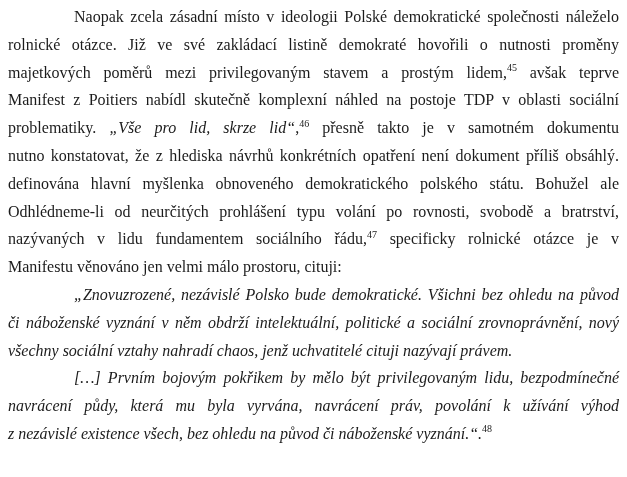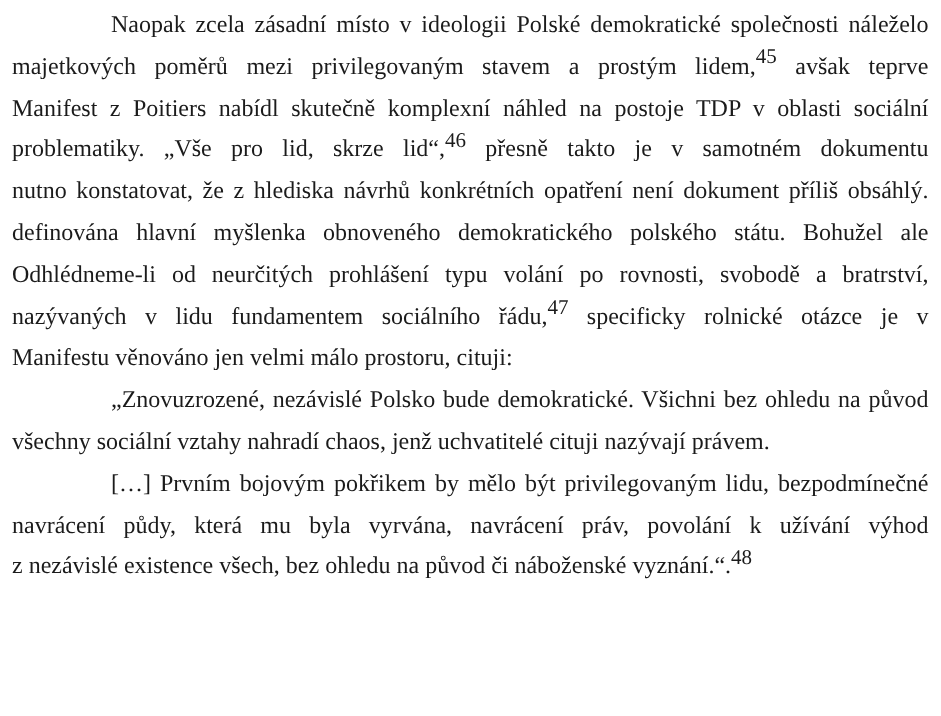--- a/index.html
+++ b/index.html
@@ -27,42 +27,45 @@
     -moz-text-align-last: justify;
   }
   .line.last-left {
     text-align-last: left;
     -moz-text-align-last: left;
   }
   .line.indent {
     text-indent: 66px;
   }
   .italic {
+    font-style: italic;
     margin-top: 44px;
   }
   sup {
-    font-size: 14px;
+    font-size: 10px;
     font-style: normal;
     line-height: 0;
     vertical-align: baseline;
     position: relative;
     top: -6.5px;
   }
 </style>
 </head>
 <body>
 
 <div class="page" style="background: rgb(255, 255, 255); color: rgb(27, 27, 27);">
     <div class="line indent"><span>Naopak zcela zásadní místo v ideologii Polské demokratické společnosti náleželo</span></div>
+    <div class="line"><span>rolnické otázce. Již ve své zakládací listině demokraté hovořili o nutnosti proměny</span></div>
     <div class="line"><span>majetkových poměrů mezi privilegovaným stavem a prostým lidem,</span><sup>45</sup><span> avšak teprve</span></div>
     <div class="line"><span>Manifest z Poitiers nabídl skutečně komplexní náhled na postoje TDP v oblasti sociální</span></div>
     <div class="line"><span>problematiky. </span><span class="italic">„Vše pro lid, skrze lid“</span><span>,</span><sup>46</sup><span> přesně takto je v samotném dokumentu</span></div>
     <div class="line"><span>nutno konstatovat, že z hlediska návrhů konkrétních opatření není dokument příliš obsáhlý.</span></div>
     <div class="line"><span>definována hlavní myšlenka obnoveného demokratického polského státu. Bohužel ale</span></div>
     <div class="line"><span>Odhlédneme-li od neurčitých prohlášení typu volání po rovnosti, svobodě a bratrství,</span></div>
     <div class="line"><span>nazývaných v lidu fundamentem sociálního řádu,</span><sup>47</sup><span> specificky rolnické otázce je v</span></div>
     <div class="line last-left"><span>Manifestu věnováno jen velmi málo prostoru, cituji:</span></div>
     <div class="line indent"><span class="italic">„Znovuzrozené, nezávislé Polsko bude demokratické. Všichni bez ohledu na původ</span></div>
+    <div class="line"><span class="italic">či náboženské vyznání v něm obdrží intelektuální, politické a sociální zrovnoprávnění, nový</span></div>
     <div class="line last-left"><span class="italic">všechny sociální vztahy nahradí chaos, jenž uchvatitelé cituji nazývají právem.</span></div>
     <div class="line indent"><span class="italic">[…] Prvním bojovým pokřikem by mělo být privilegovaným lidu, bezpodmínečné</span></div>
     <div class="line"><span class="italic">navrácení půdy, která mu byla vyrvána, navrácení práv, povolání k užívání výhod</span></div>
     <div class="line last-left"><span class="italic">z nezávislé existence všech, bez ohledu na původ či náboženské vyznání.“.</span><sup>48</sup></div>
   </div>
 
 </body></html>

